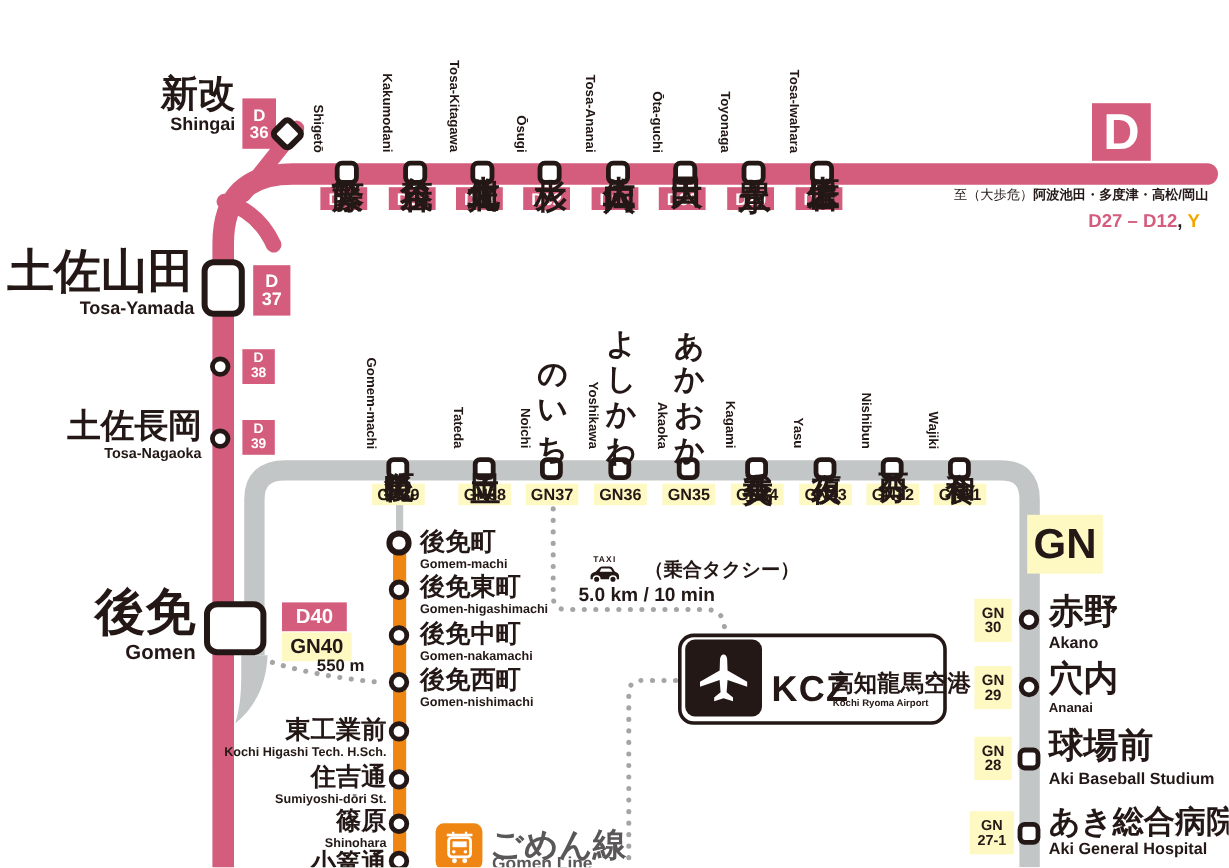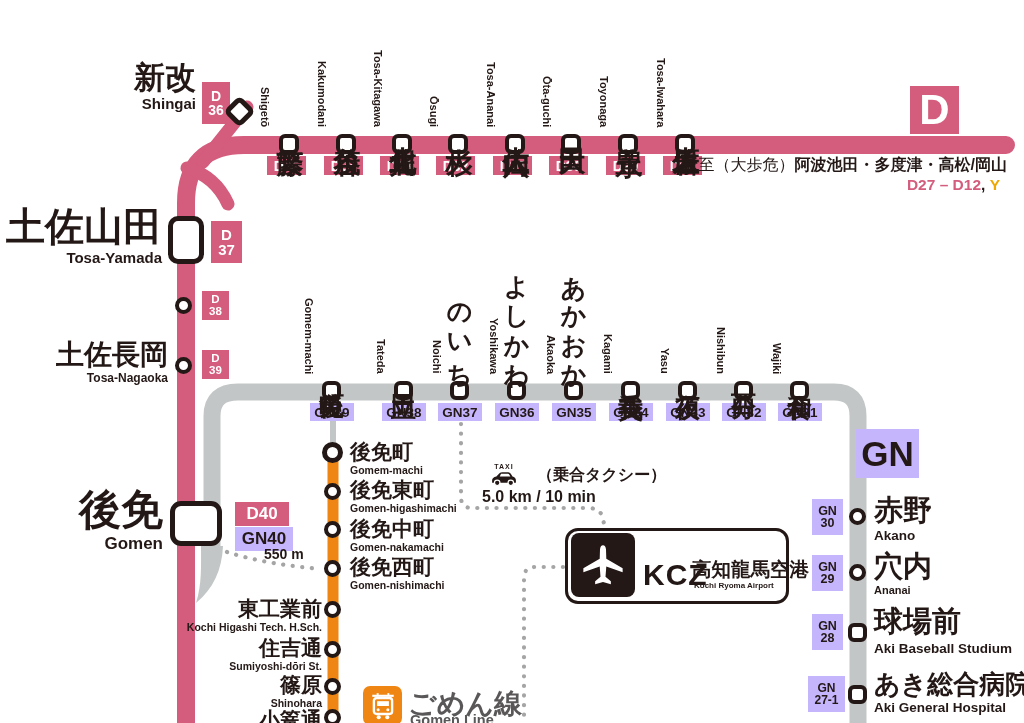--- a/index.html
+++ b/index.html
@@ -24,21 +24,21 @@
   .mk-sq{width:12px;height:12px;border-radius:6px;}
   .mk-sq-sm{width:11px;height:11px;border-radius:6px;}
   .mk-circ{width:9px;height:9px;border-radius:50%;}
   .mk-diamond{width:13px;height:13px;border:5.5px solid #231815;border-radius:6px;transform:rotate(45deg);background:#fff;}
   .mk-big{border:5.5px solid #231815;background:#fff;}
   .mk-ring-bold{width:11px;height:11px;border:5.5px solid #231815;border-radius:50%;background:#fff;}
 
   
   .bdg{box-sizing:border-box;text-align:center;font-weight:700;display:flex;align-items:center;justify-content:center;}
   .bdg-d{background:#D45C7C;color:#fff;}
-  .bdg-gn{background:#c4b5fd;color:#231815;}
+  .bdg-gn{background:#fef9c3;color:#231815;}
   .bdg-row{width:39px;height:19px;font-size:14px;}
   .bdg-gnrow{width:44px;height:18px;font-size:13.5px;}
   .bdg2{flex-direction:column;line-height:1;}
 
   .h-label{text-align:right;line-height:1;}
   .h-label .kj{font-weight:700;color:#231815;white-space:nowrap;}
   .h-label .rj{font-weight:700;color:#231815;white-space:nowrap;}
   .l-label{text-align:left;line-height:1;}
   .small-kj{font-size:21px;font-weight:700;white-space:nowrap;}
   .small-rj{font-size:10.5px;font-weight:700;white-space:nowrap;margin-top:3px;}
@@ -66,21 +66,21 @@
     <path d="M 227,552 C 255,561 288,566 320,569" fill="none" stroke="#A5A5A5" stroke-width="4.2" stroke-linecap="round" stroke-dasharray="0.1 9.5"></path>
 
     <path d="M 461,424 L 461,497 Q 461,508 472,508 L 590,508 Q 600,509 602,516 L 605,527" fill="none" stroke="#A5A5A5" stroke-width="4.2" stroke-linecap="round" stroke-dasharray="0.1 9.5"></path>
 
     <path d="M 563,567 L 535,567 Q 524,567 524,578 L 524,723" fill="none" stroke="#A5A5A5" stroke-width="4.2" stroke-linecap="round" stroke-dasharray="0.1 9.5"></path>
   </svg>
 
   <div class="abs bdg bdg-d z1" style="left:910px;top:86px;width:49px;height:48px;font-size:42px;">D</div>
   <div class="abs bdg bdg-gn z1" style="left:856px;top:429px;width:63px;height:49px;font-size:35px;">GN</div>
 
-  <div class="abs z2" style="right:17px;top:155px;font-size:16px;white-space:nowrap;">
+  <div class="abs z2" style="right:17px;top:155px;font-size:11px;white-space:nowrap;">
     <span style="font-weight:400;">至（大歩危）</span><span style="font-weight:700;">阿波池田・多度津・高松/岡山</span>
   </div>
   <div class="abs z2" style="right:24px;top:176px;font-size:15.5px;font-weight:700;white-space:nowrap;">
     <span class="pink-t">D27 – D12</span><span>,</span>&nbsp;<span class="yellow-t">Y</span>
   </div>
 
   <div class="abs v-kanji top-name z2" style="left:276px;">繁藤</div>
   <div class="abs v-romaji top-romaji z2" style="left:259px;">Shigetō</div>
   <div class="abs v-kanji top-name z2" style="left:333px;">角茂谷</div>
   <div class="abs v-romaji top-romaji z2" style="left:316px;">Kakumodani</div>

